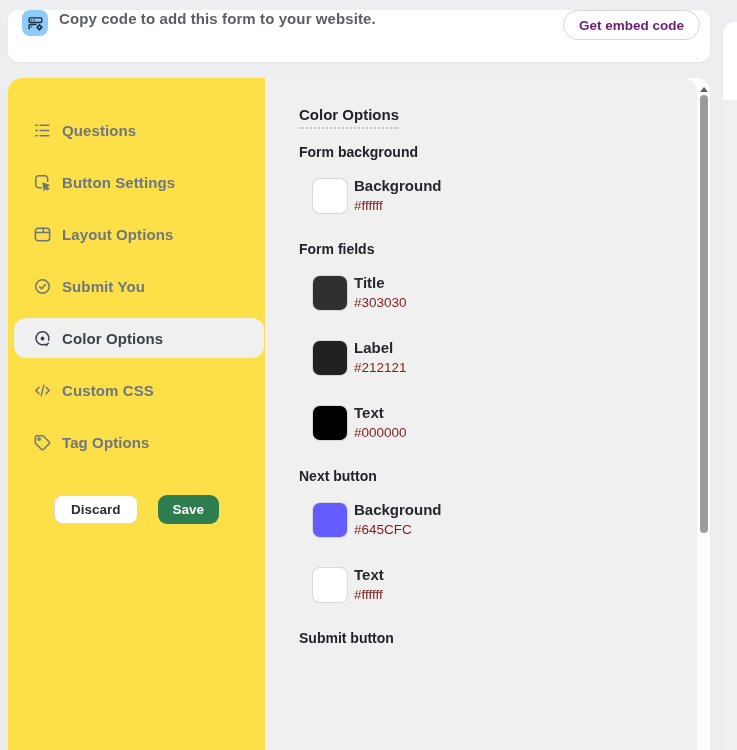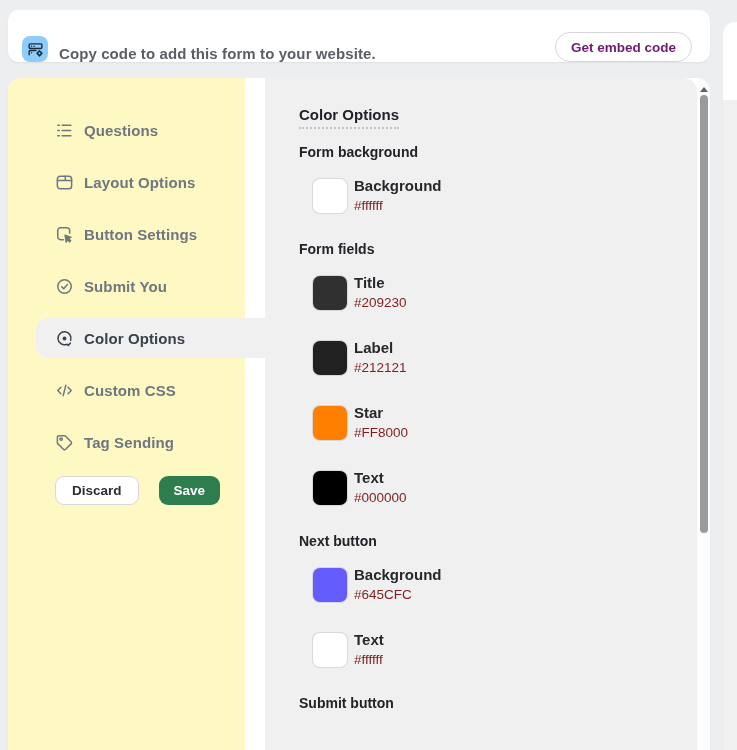--- a/index.html
+++ b/index.html
@@ -7,21 +7,21 @@
     width:737px;height:750px;overflow:hidden;position:relative;
     background:#edeef0;
     font-family:"Liberation Sans","DejaVu Sans",sans-serif;
     -webkit-font-smoothing:antialiased;
   }
   
   .topbar{
     position:absolute;left:8px;top:10px;width:702px;height:52px;
     background:#ffffff;border-radius:10px;
     box-shadow:0 1px 2px rgba(0,0,0,.06);
-    display:flex;align-items:flex-end;box-sizing:border-box;padding:0 18px 0 14px;
+    display:flex;align-items:flex-start;box-sizing:border-box;padding:0 10px 0 14px;
   }
   .embed-icon-badge{
     width:26px;height:26px;border-radius:8px;background:#8ecdf9;
     display:flex;align-items:center;justify-content:center;flex:0 0 auto;
   }
   .topbar-msg{
     margin-left:11px;font-size:15px;font-weight:700;color:#5a5f66;letter-spacing:.1px;
   }
   .embed-btn{
     margin-left:auto;height:30px;padding:0 15px;background:#fff;
@@ -29,30 +29,30 @@
     font-family:inherit;font-size:13.5px;font-weight:700;color:#701a75;cursor:pointer;
   }
   
   .main-card{
     position:absolute;left:8px;top:78px;width:702px;height:672px;
     background:#ffffff;border-radius:14px 14px 0 0;
     box-shadow:0 1px 2px rgba(0,0,0,.06);
     overflow:hidden;
   }
   
-  .sidebar{position:absolute;left:0;top:0;bottom:0;width:237px;background:#fef9c3;padding-top:26px;box-sizing:border-box;padding-left:22px;}
+  .sidebar{position:absolute;left:0;top:0;bottom:0;width:257px;background:#fde047;padding-top:26px;box-sizing:border-box;}
   .nav-item{
     height:52px;width:250px;margin-left:6px;border-radius:12px;box-sizing:border-box;
     display:flex;align-items:center;padding-left:19px;gap:10px;cursor:pointer;
     color:#6e7781;font-size:15px;font-weight:700;letter-spacing:.1px;
   }
   .nav-item.active{background:#f0f0f1;color:#39424b;height:40px;margin-top:6px;margin-bottom:6px;}
   .nav-item .nico{width:19px;height:19px;flex:0 0 auto;display:flex;align-items:center;justify-content:center;}
   .nav-item svg{display:block;}
-  .btn-row{display:flex;justify-content:center;gap:20px;margin-top:8px;}
+  .btn-row{display:flex;justify-content:center;gap:20px;margin-top:27px;}
   .discard{
     height:29px;padding:0 16px;background:#fff;border:1px solid #d8d8dc;border-radius:9px;
     font-family:inherit;font-size:13.5px;font-weight:700;color:#2b2e33;cursor:pointer;
   }
   .save{
     height:29px;padding:0 15px;border:none;border-radius:9px;
     font-family:inherit;font-size:13.5px;font-weight:700;color:#ffffff;cursor:pointer;
   }
   
   .panel{
@@ -115,34 +115,34 @@
     <span class="nico">
             <svg width="19" height="19" viewBox="0 0 24 24" fill="none" stroke="currentColor" stroke-width="1.9" stroke-linecap="round" stroke-linejoin="round">
               <path d="M3.5 5.5h2M9 5.5h11M3.5 12h2M9 12h11M3.5 18.5h2M9 18.5h11"></path>
             </svg>
           </span>
     <span class="nlabel">Questions</span>
   </div>
         <div class="nav-item">
     <span class="nico">
             <svg width="19" height="19" viewBox="0 0 24 24" fill="none" stroke="currentColor" stroke-width="1.9" stroke-linecap="round" stroke-linejoin="round">
+              <path d="M18.5 10.5V7a3.5 3.5 0 0 0-3.5-3.5H7A3.5 3.5 0 0 0 3.5 7v8A3.5 3.5 0 0 0 7 18.5h3.5"></path>
+              <path fill="currentColor" stroke-width="1.4" d="M12.5 12.5l8 3-3.3 1.5 2.8 2.8-1.7 1.7-2.8-2.8-1.5 3.3z"></path>
+            </svg>
+          </span>
+    <span class="nlabel">Button Settings</span>
+  </div>
+        <div class="nav-item">
+    <span class="nico">
+            <svg width="19" height="19" viewBox="0 0 24 24" fill="none" stroke="currentColor" stroke-width="1.9" stroke-linecap="round" stroke-linejoin="round">
               <rect x="3" y="4" width="18" height="16" rx="3.5"></rect>
               <path d="M3 9.6h18M13 4v5.6"></path>
             </svg>
           </span>
     <span class="nlabel">Layout Options</span>
-  </div>
-        <div class="nav-item">
-    <span class="nico">
-            <svg width="19" height="19" viewBox="0 0 24 24" fill="none" stroke="currentColor" stroke-width="1.9" stroke-linecap="round" stroke-linejoin="round">
-              <path d="M18.5 10.5V7a3.5 3.5 0 0 0-3.5-3.5H7A3.5 3.5 0 0 0 3.5 7v8A3.5 3.5 0 0 0 7 18.5h3.5"></path>
-              <path fill="currentColor" stroke-width="1.4" d="M12.5 12.5l8 3-3.3 1.5 2.8 2.8-1.7 1.7-2.8-2.8-1.5 3.3z"></path>
-            </svg>
-          </span>
-    <span class="nlabel">Button Settings</span>
   </div>
         <div class="nav-item">
     <span class="nico">
             <svg width="19" height="19" viewBox="0 0 24 24" fill="none" stroke="currentColor" stroke-width="1.9" stroke-linecap="round" stroke-linejoin="round">
               <circle cx="12" cy="12" r="8.5"></circle>
               <path d="M8.4 12.3l2.5 2.5 4.7-5.2"></path>
             </svg>
           </span>
     <span class="nlabel">Submit You</span>
   </div>
@@ -164,21 +164,21 @@
           </span>
     <span class="nlabel">Custom CSS</span>
   </div>
         <div class="nav-item">
     <span class="nico">
             <svg width="19" height="19" viewBox="0 0 24 24" fill="none" stroke="currentColor" stroke-width="1.9" stroke-linecap="round" stroke-linejoin="round">
               <path d="M20.6 13.4L13.4 20.6a2 2 0 0 1-2.8 0L3.4 13.4a1.4 1.4 0 0 1-.4-1V5.4A2 2 0 0 1 5 3.4h7a1.4 1.4 0 0 1 1 .4l7.6 7.6a2 2 0 0 1 0 2z"></path>
               <circle cx="7.7" cy="7.7" r="1.5"></circle>
             </svg>
           </span>
-    <span class="nlabel">Tag Sending</span>
+    <span class="nlabel">Tag Options</span>
   </div>
       </div>
     <div class="btn-row">
       <button class="discard">Discard</button>
       <button class="save" id="save-btn" style="background: rgb(46, 125, 79);">Save</button>
     </div>
   </nav>
 
   <section class="panel">
     <h3 class="panel-title">Color Options</h3>
@@ -195,35 +195,28 @@
   </div>
           </div>
   </div>
         <div class="csection">
     <h4>Form fields</h4>
     <div class="citems">
             <div class="citem">
     <div class="swatch" style="background: rgb(48, 48, 48);"></div>
     <div>
       <div class="clabel">Title</div>
-      <div class="chex">#209230</div>
+      <div class="chex">#303030</div>
     </div>
   </div>
             <div class="citem">
     <div class="swatch" style="background: rgb(33, 33, 33);"></div>
     <div>
       <div class="clabel">Label</div>
       <div class="chex">#212121</div>
-    </div>
-  </div>
-            <div class="citem">
-    <div class="swatch" style="background: rgb(255, 128, 0);"></div>
-    <div>
-      <div class="clabel">Star</div>
-      <div class="chex">#FF8000</div>
     </div>
   </div>
           </div>
   </div>
         <div class="csection">
     <div class="citems">
             <div class="citem">
     <div class="swatch" style="background: rgb(0, 0, 0);"></div>
     <div>
       <div class="clabel">Text</div>

